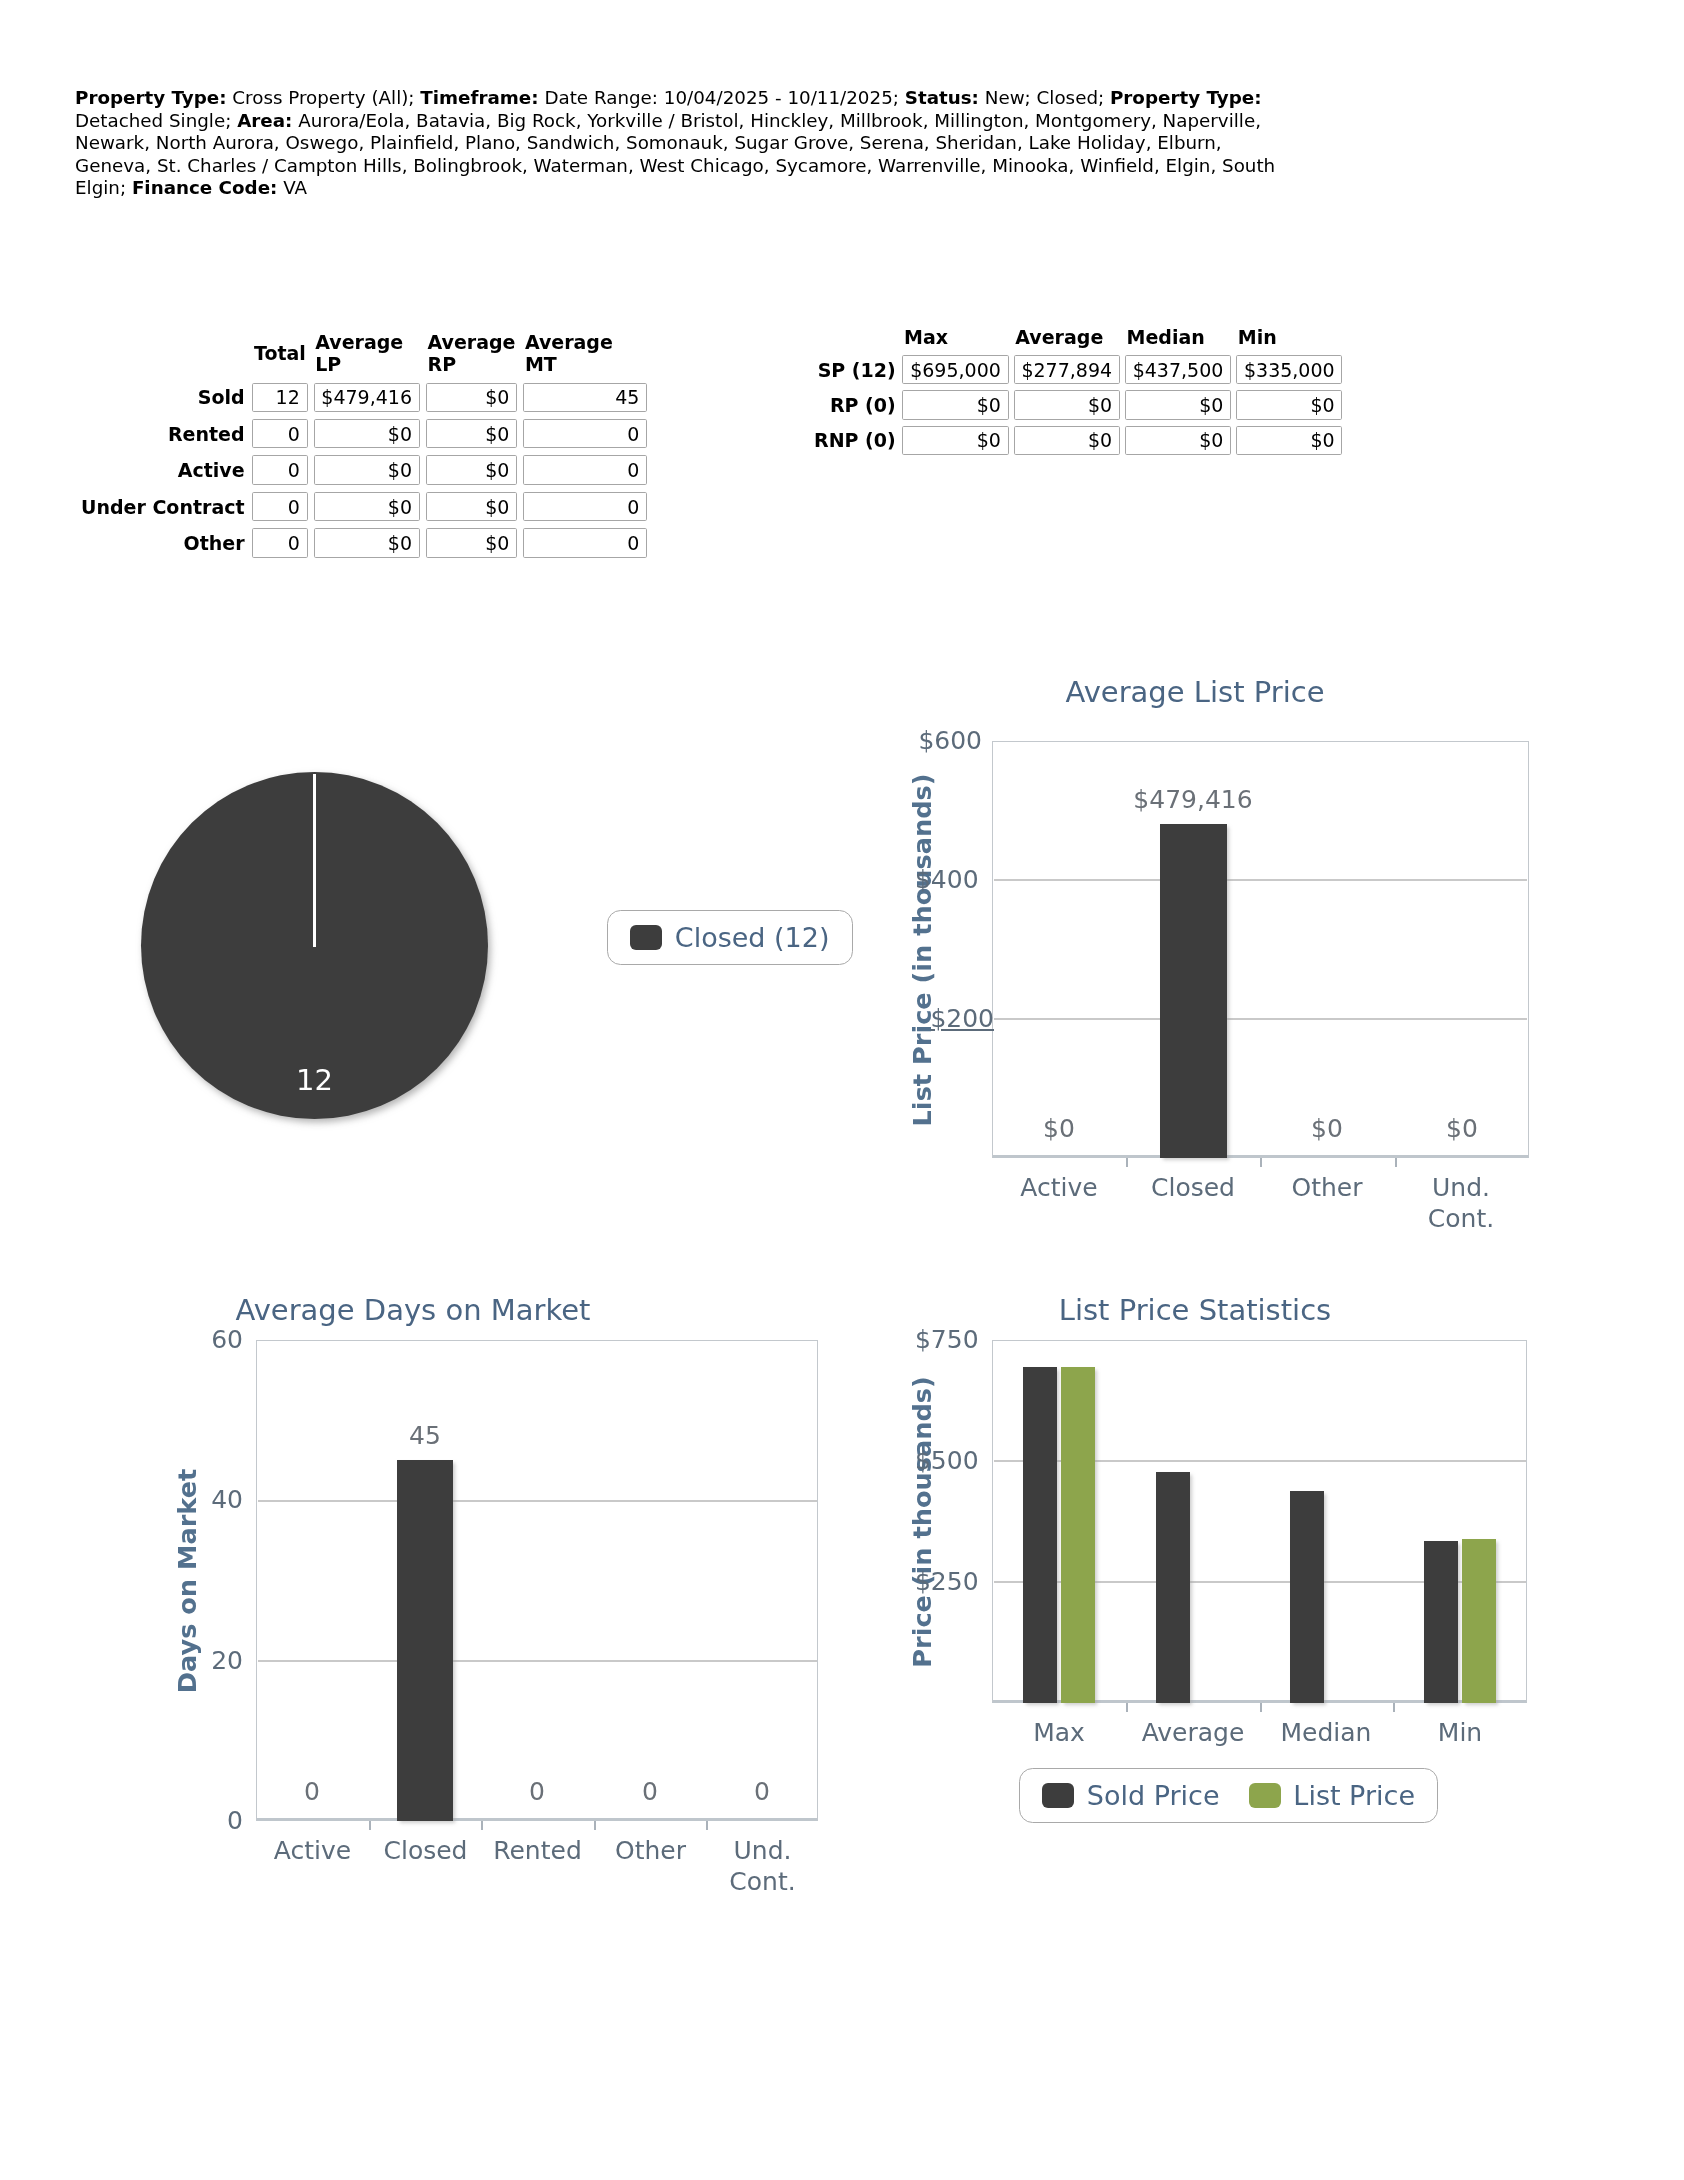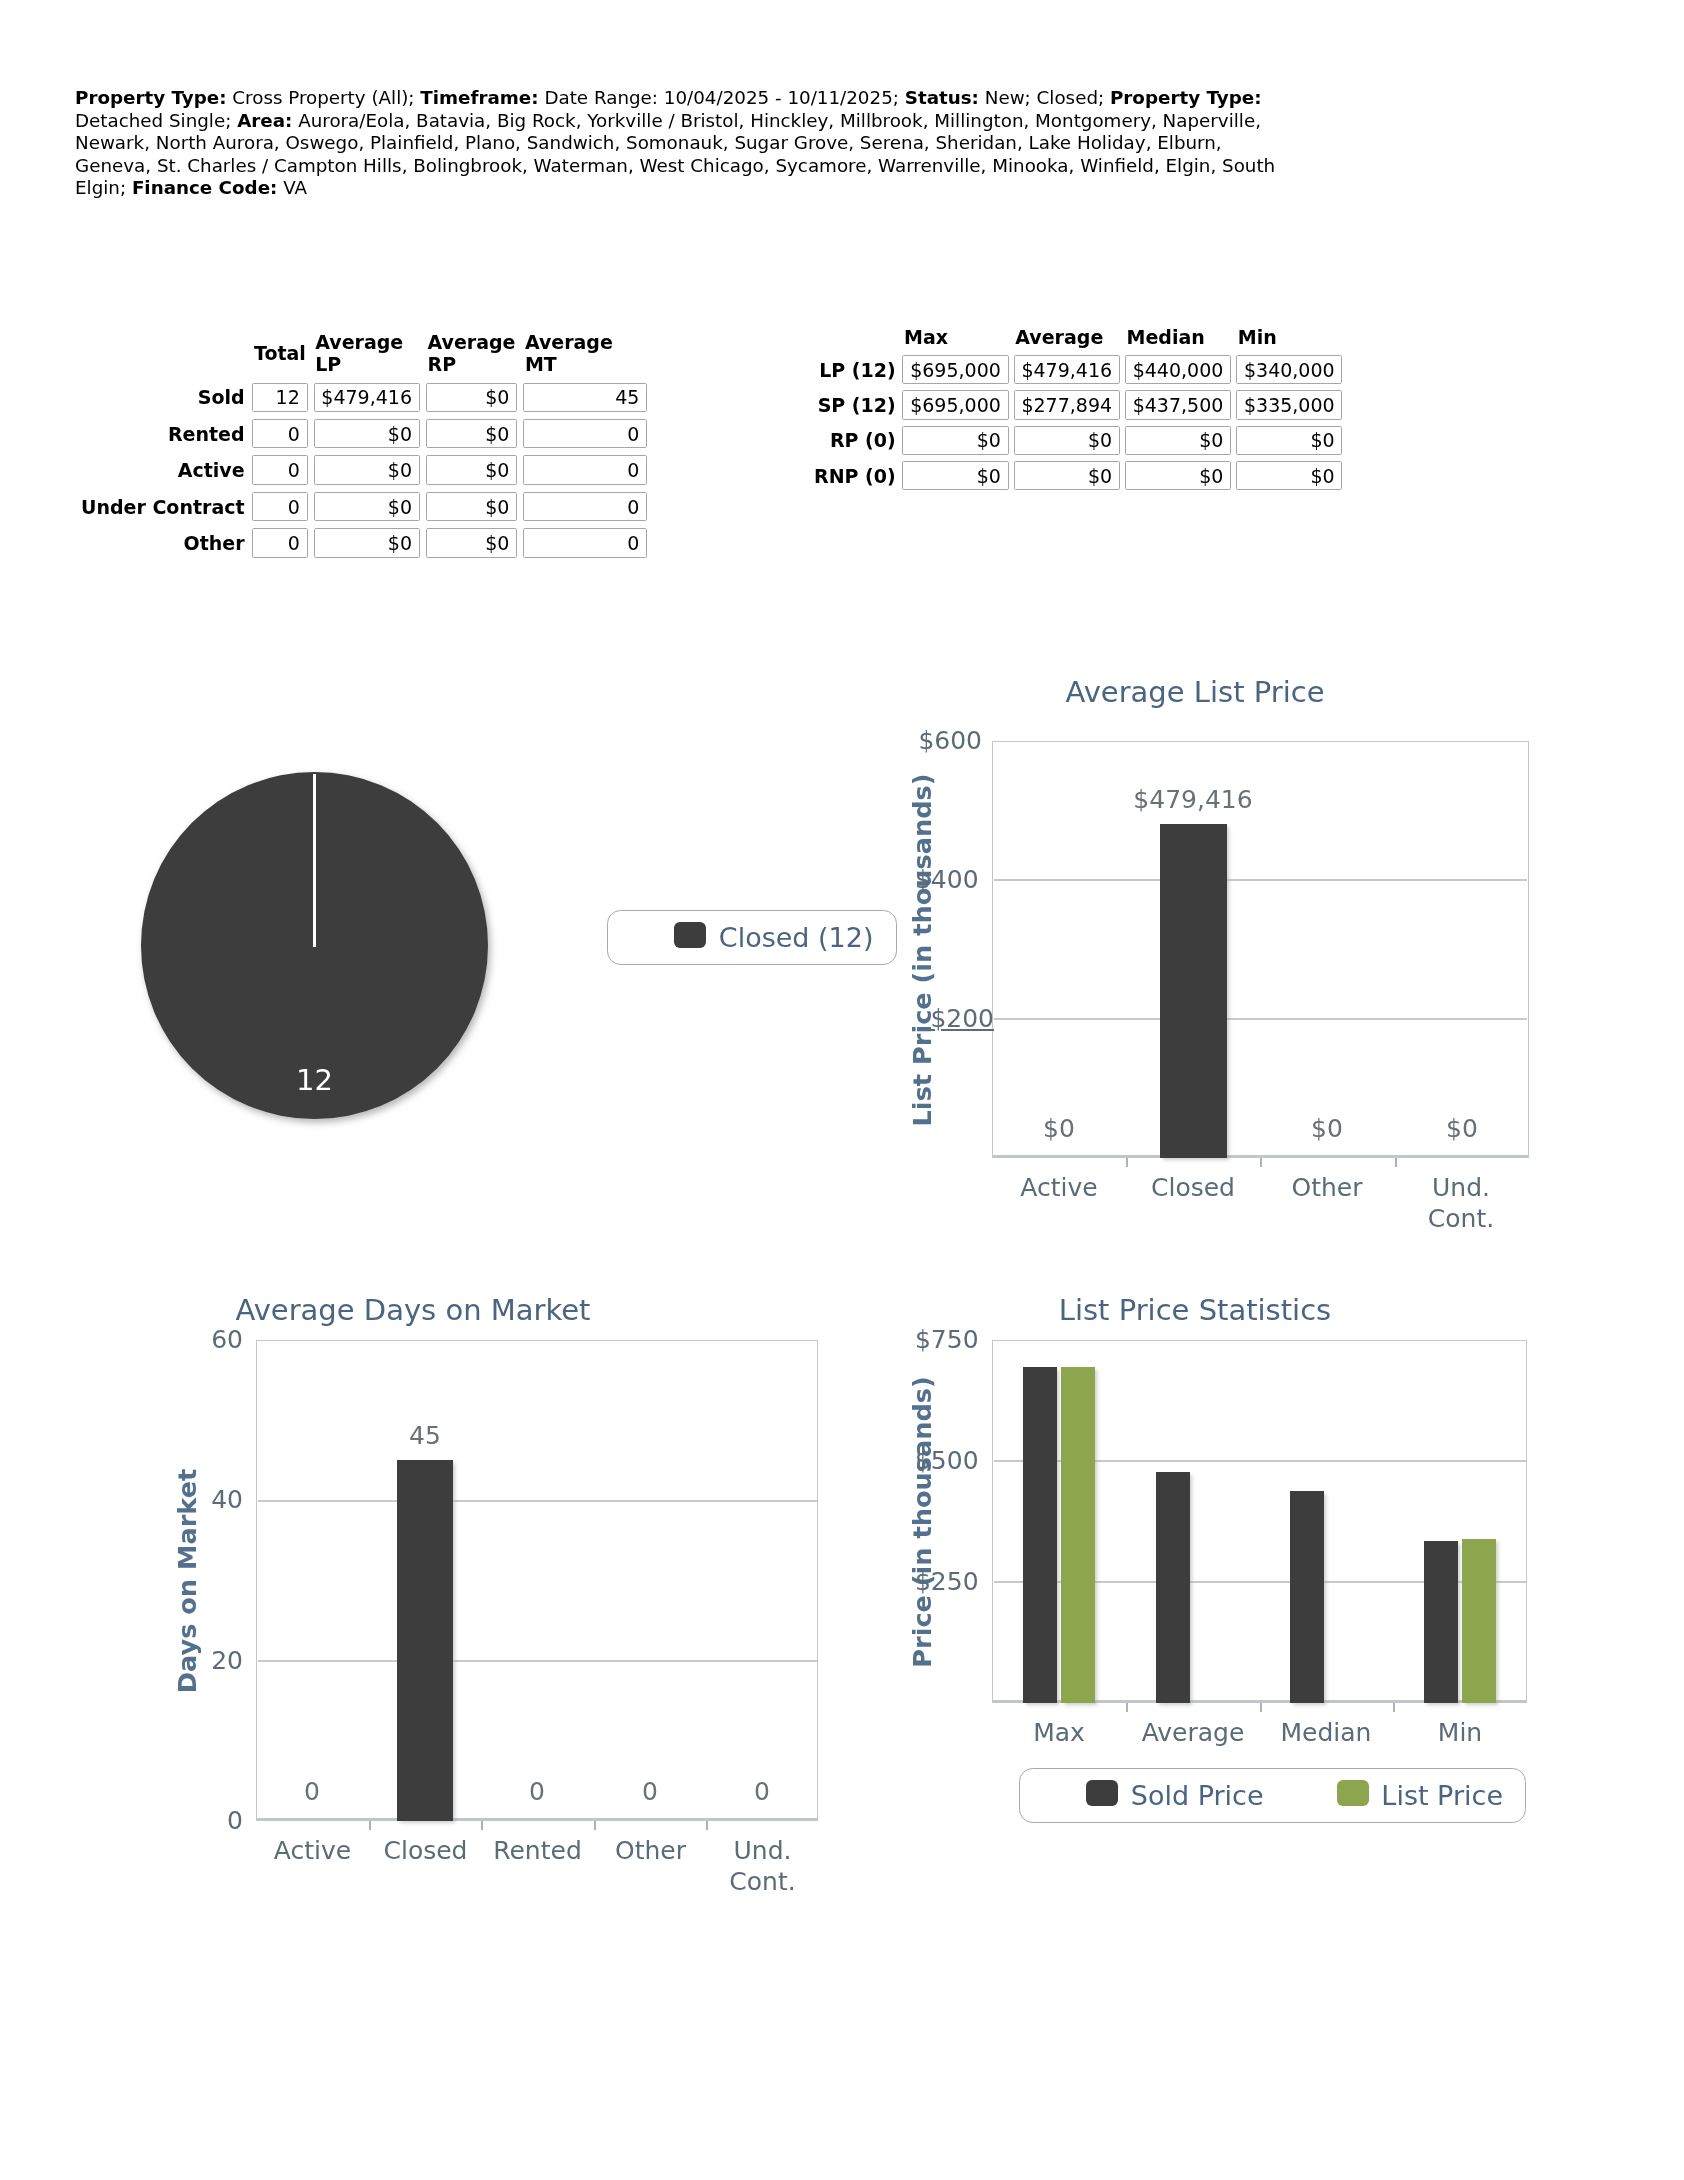--- a/index.html
+++ b/index.html
@@ -51,21 +51,21 @@
 
   
   .pie{position:absolute;left:66px;top:112px;width:347px;height:347px;border-radius:50%;
     background:var(--c-dark);box-shadow:2.6px 3.4px 7.7px rgba(120,120,120,0.55);}
   .pie-line{position:absolute;left:50%;top:1.7px;width:2.6px;height:50%;margin-left:-1.3px;background:#fff;}
   .pie-value{position:absolute;left:0;right:0;bottom:22px;text-align:center;color:#fff;font-size:29px;}
 
   
   .legendbox{position:absolute;display:flex;gap:29px;align-items:center;border:1.7px solid var(--c-legend_border);
     border-radius:13.6px;background:#fff;padding:11px 22px;z-index:5;}
-  .legenditem{display:inline-flex;margin-left:44px;}
+  .legenditem{display:inline-flex;align-items:center;}
   .swatch{display:inline-block;width:32px;height:25.6px;border-radius:6px;margin-right:12.8px;background:var(--c-dark);}
   .legendtext{font-size:27px;color:var(--c-title);white-space:nowrap;}
   .pie-legend{left:532px;top:250px;}
 </style>
 </head>
 <body>
 
 <div class="page">
 
   <p class="criteria"><b>Property Type:</b><span> Cross Property (All); </span><b>Timeframe:</b><span> Date Range: 10/04/2025 - 10/11/2025; </span><b>Status:</b><span> New; Closed; </span><b>Property Type:</b><span> Detached Single; </span><b>Area:</b><span> Aurora/Eola, Batavia, Big Rock, Yorkville / Bristol, Hinckley, Millbrook, Millington, Montgomery, Naperville, Newark, North Aurora, Oswego, Plainfield, Plano, Sandwich, Somonauk, Sugar Grove, Serena, Sheridan, Lake Holiday, Elburn, Geneva, St. Charles / Campton Hills, Bolingbrook, Waterman, West Chicago, Sycamore, Warrenville, Minooka, Winfield, Elgin, South Elgin; </span><b>Finance Code:</b><span> VA</span></p>
@@ -136,27 +136,20 @@
       <thead>
         <tr>
           <th class="corner"></th>
           <th class="colhead">Max</th>
           <th class="colhead">Average</th>
           <th class="colhead">Median</th>
           <th class="colhead">Min</th>
         </tr>
       </thead>
       <tbody>
-        <tr>
-          <th class="rowlabel">LP (12)</th>
-          <td class="cell">$695,000</td>
-          <td class="cell">$479,416</td>
-          <td class="cell">$440,000</td>
-          <td class="cell">$340,000</td>
-        </tr>
         <tr>
           <th class="rowlabel">SP (12)</th>
           <td class="cell">$695,000</td>
           <td class="cell">$277,894</td>
           <td class="cell">$437,500</td>
           <td class="cell">$335,000</td>
         </tr>
         <tr>
           <th class="rowlabel">RP (0)</th>
           <td class="cell">$0</td>

